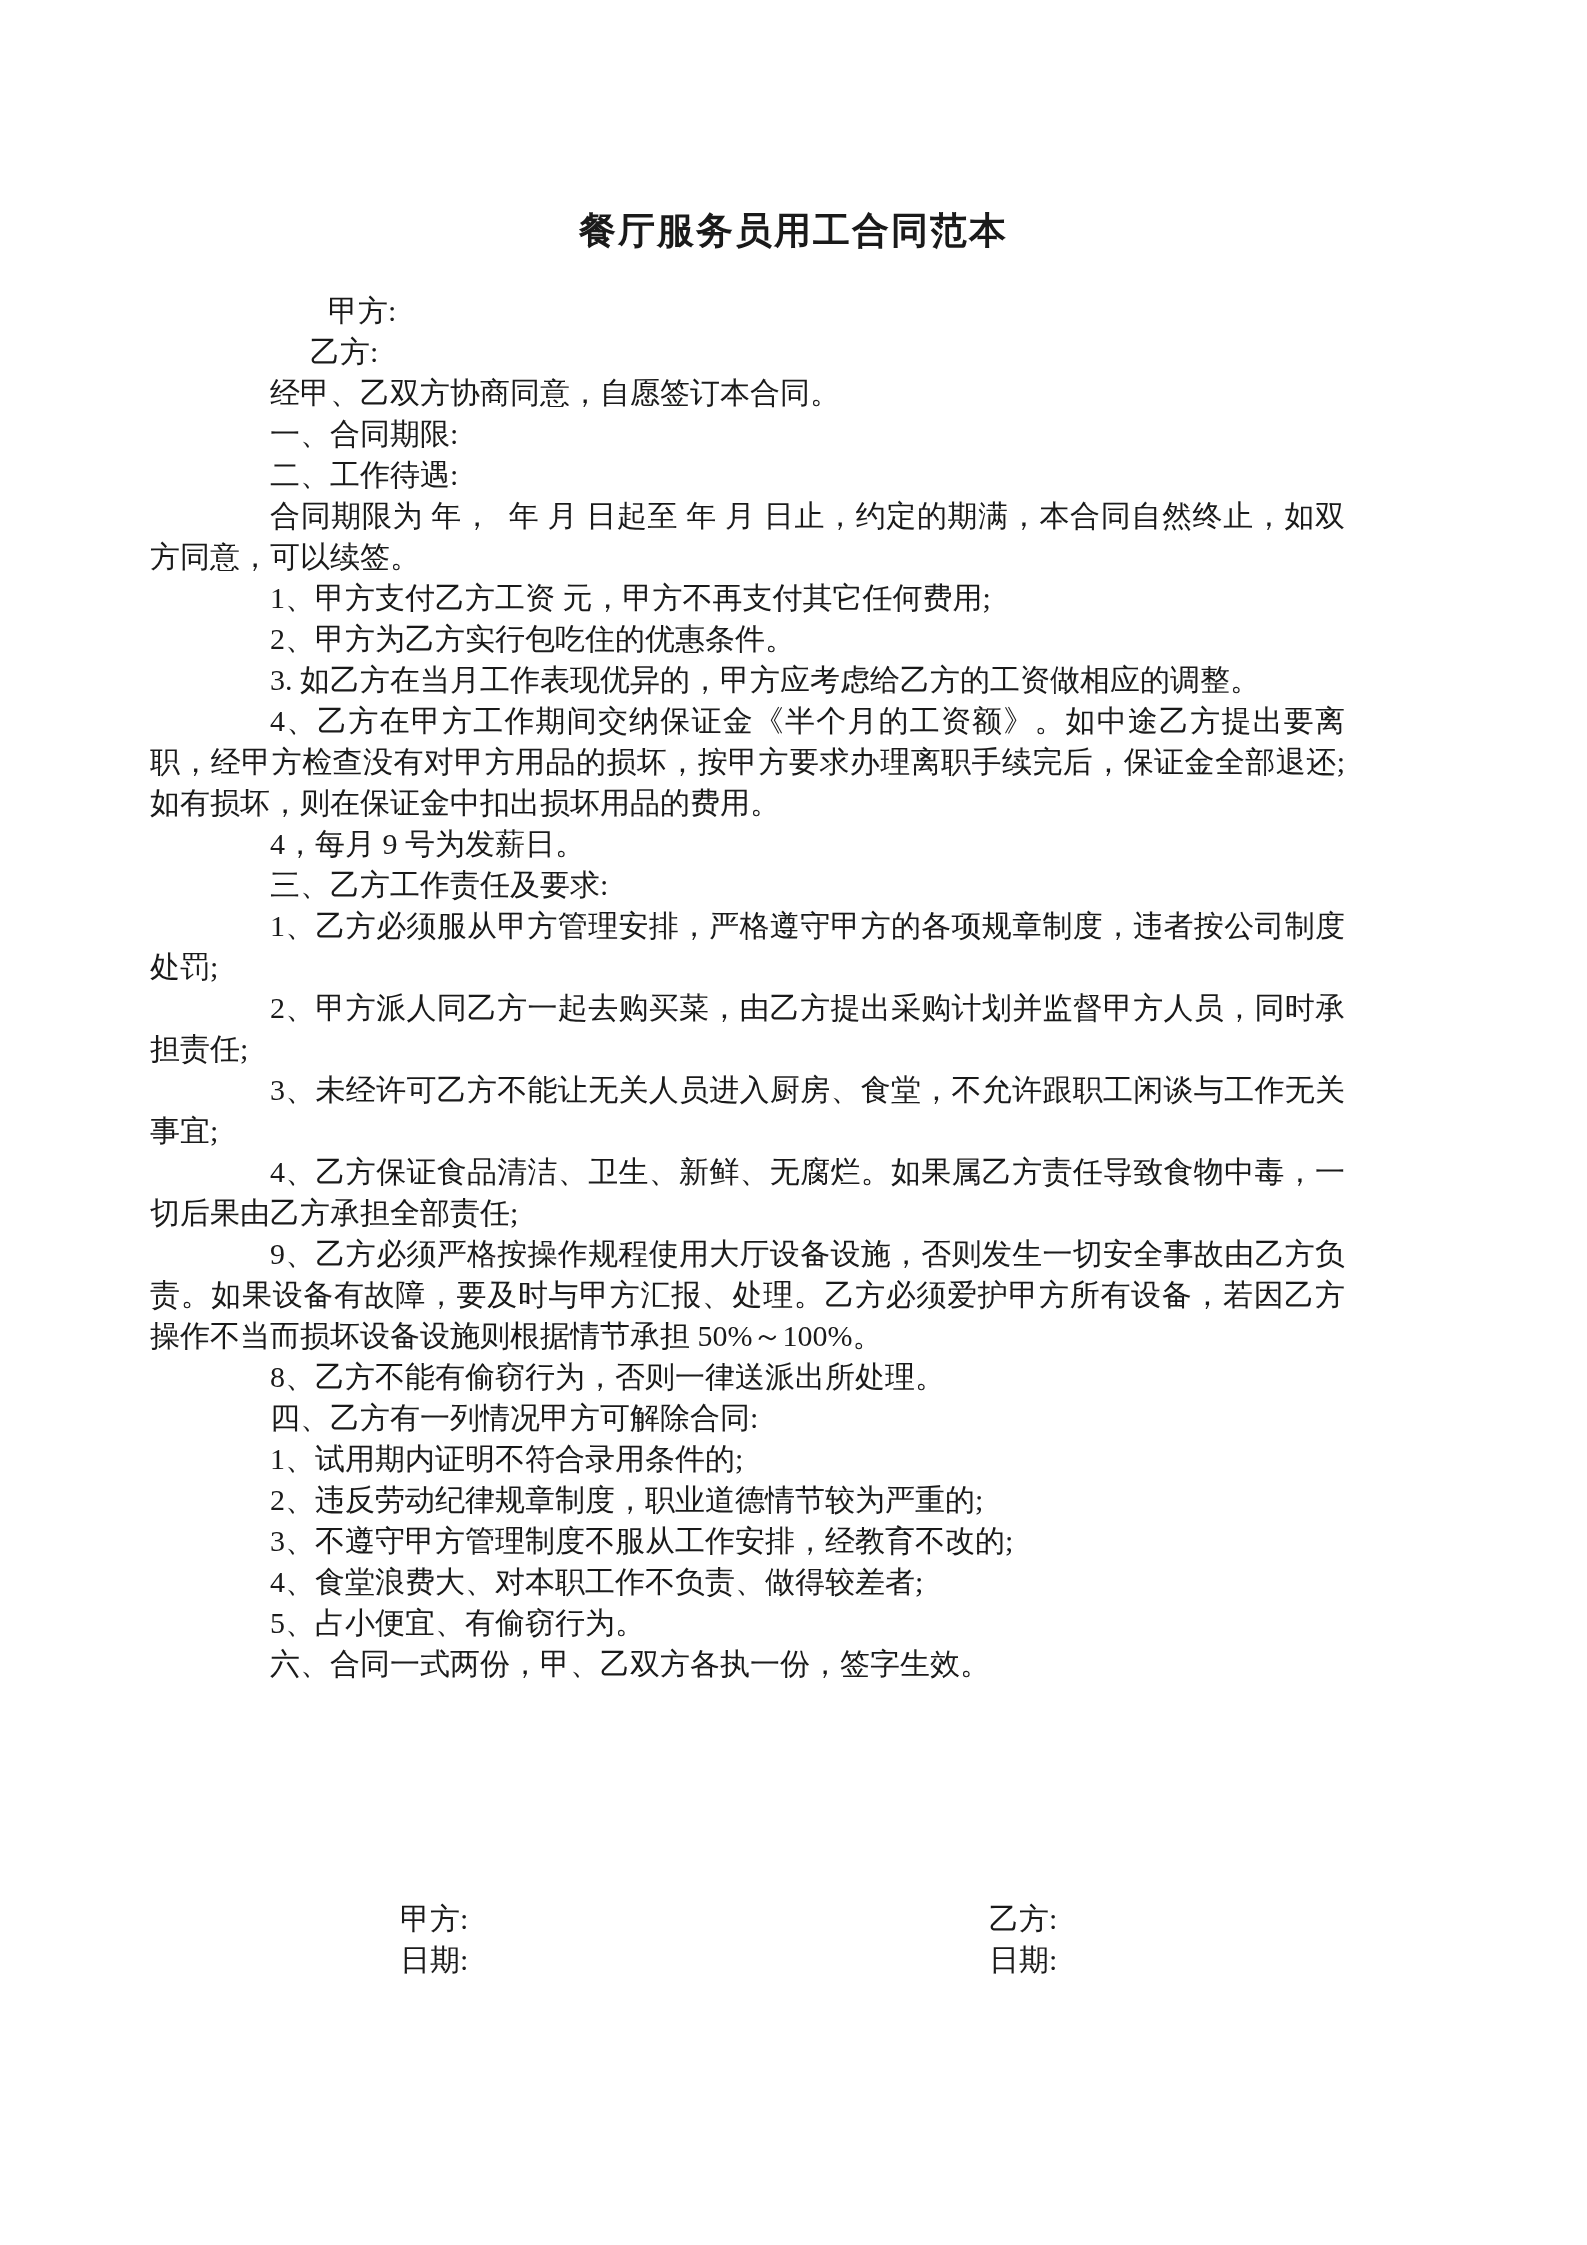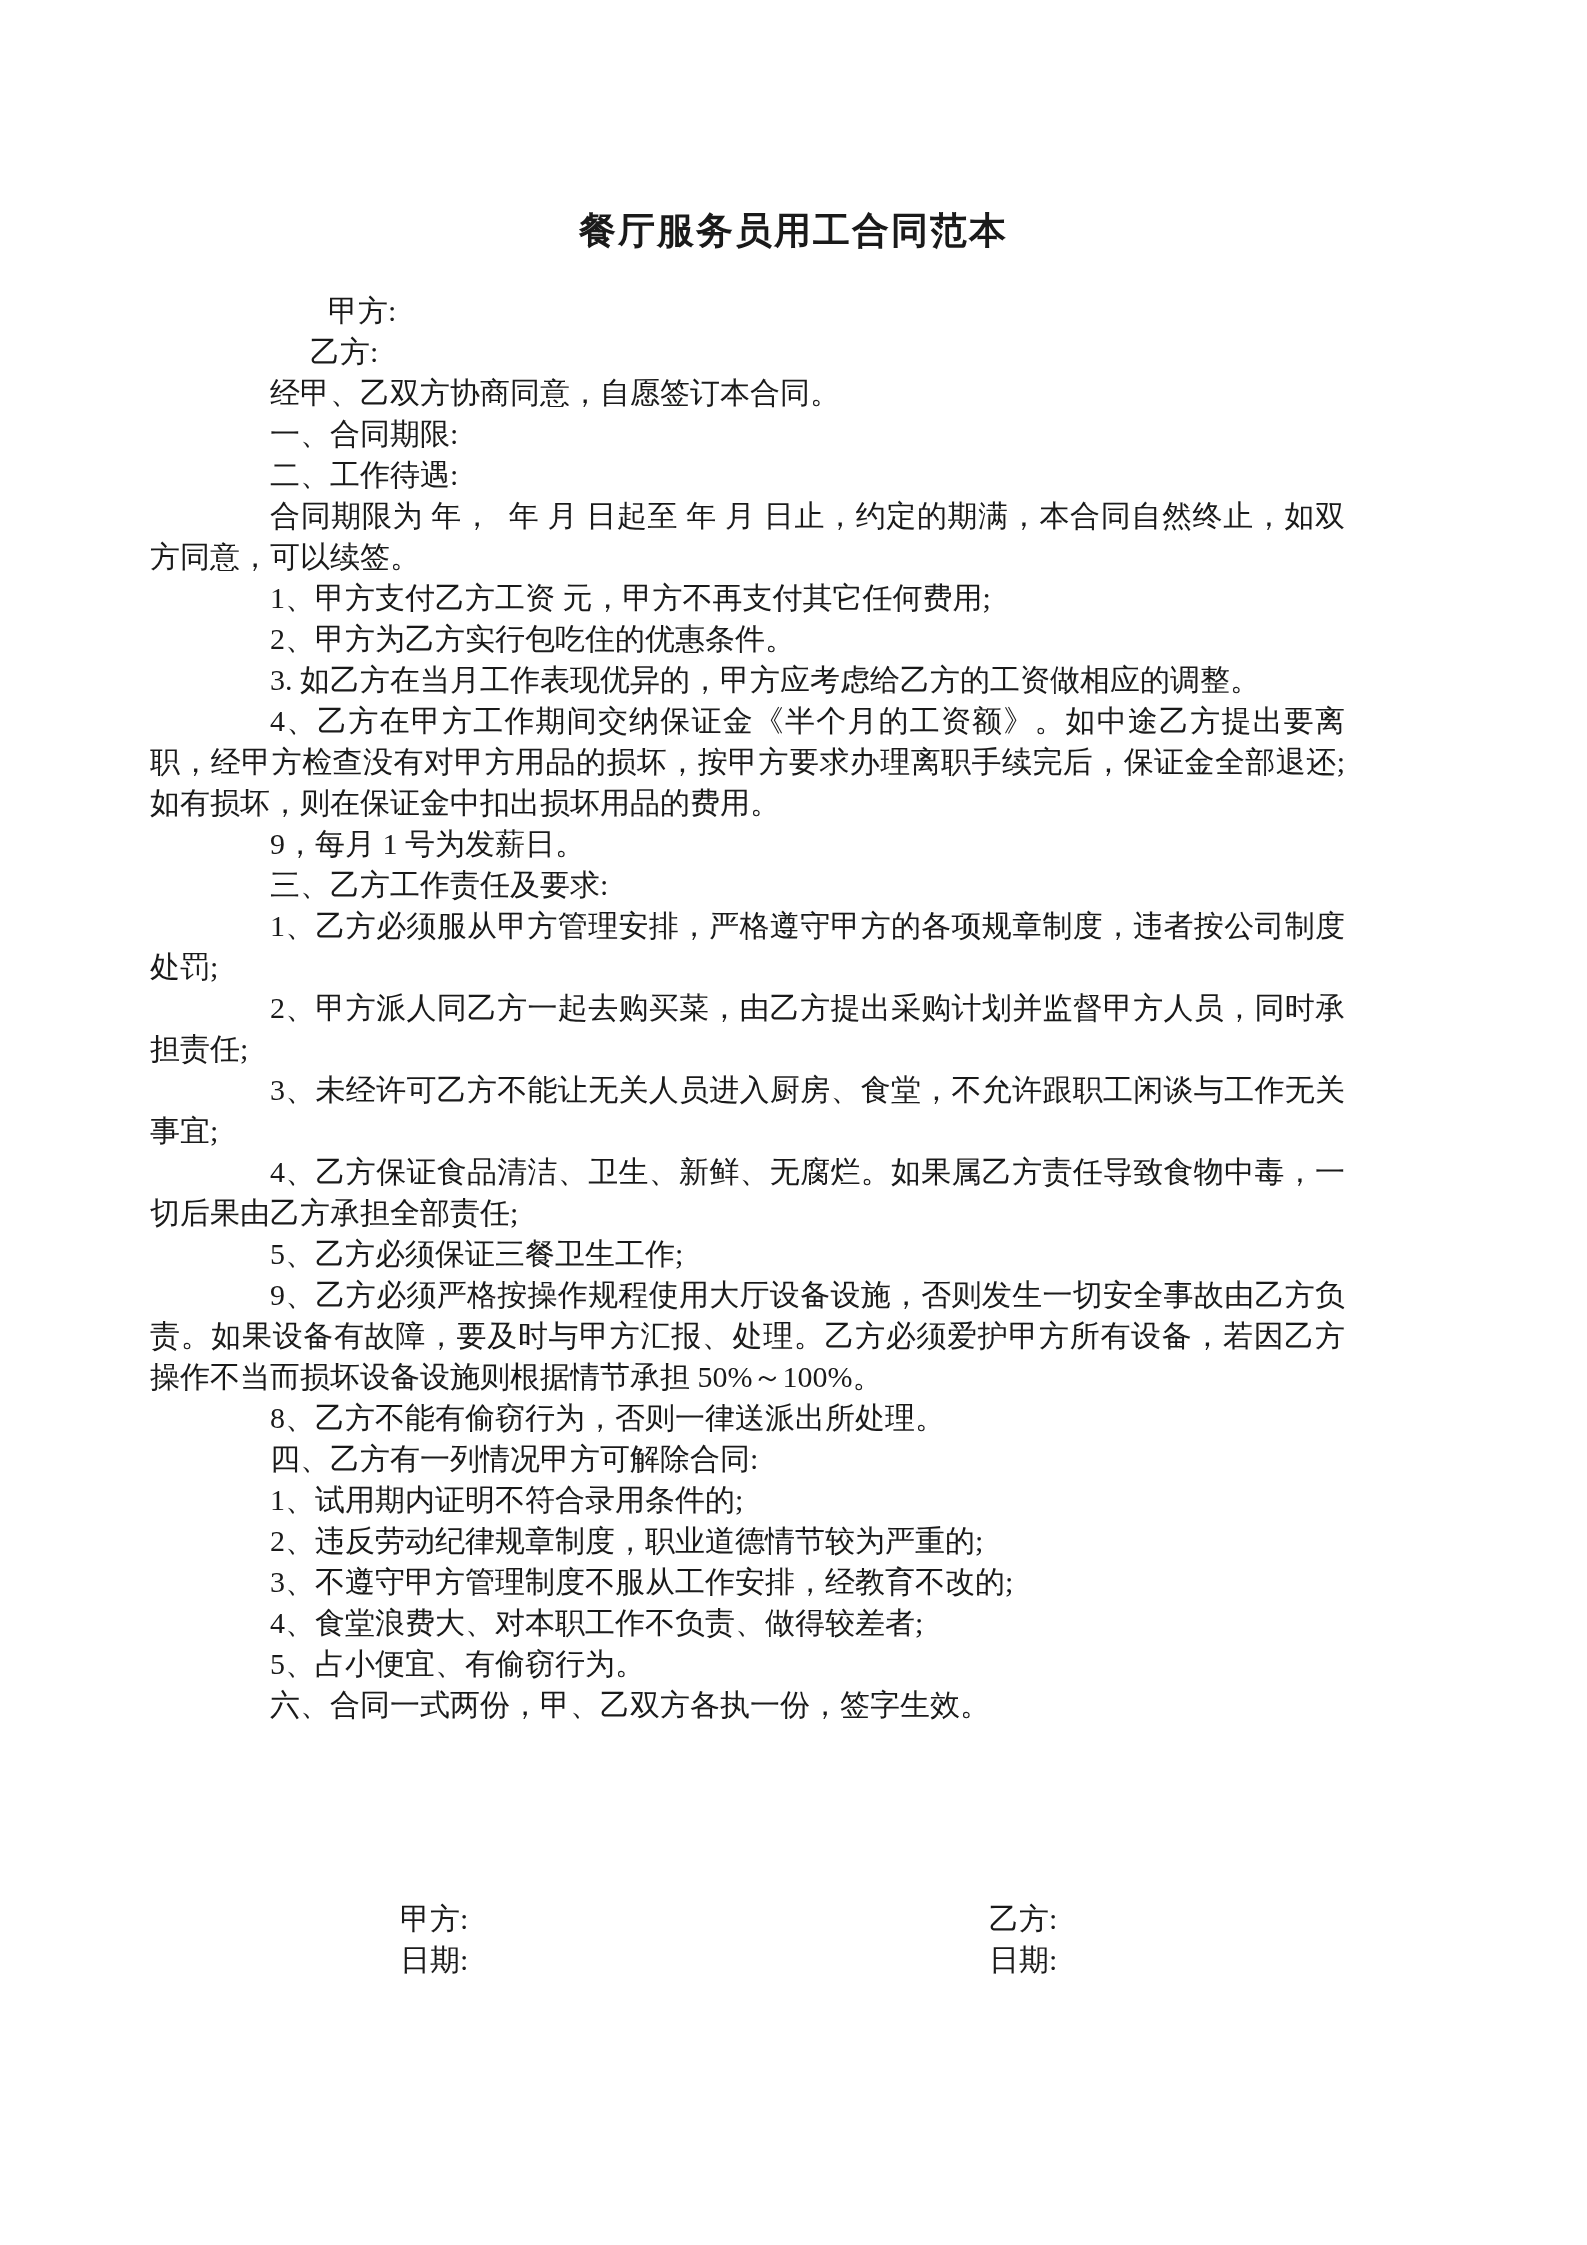--- a/index.html
+++ b/index.html
@@ -64,27 +64,26 @@
       <p class="indent-a">甲方:</p>
       <p class="indent-b">乙方:</p>
       <p>经甲、乙双方协商同意，自愿签订本合同。</p>
       <p>一、合同期限:</p>
       <p>二、工作待遇:</p>
       <p>合同期限为 年，  年 月 日起至 年 月 日止，约定的期满，本合同自然终止，如双方同意，可以续签。</p>
       <p>1、甲方支付乙方工资 元，甲方不再支付其它任何费用;</p>
       <p>2、甲方为乙方实行包吃住的优惠条件。</p>
       <p>3. 如乙方在当月工作表现优异的，甲方应考虑给乙方的工资做相应的调整。</p>
       <p>4、乙方在甲方工作期间交纳保证金《半个月的工资额》。如中途乙方提出要离职，经甲方检查没有对甲方用品的损坏，按甲方要求办理离职手续完后，保证金全部退还;如有损坏，则在保证金中扣出损坏用品的费用。</p>
-      <p>9，每月 1 号为发薪日。</p>
+      <p>4，每月 9 号为发薪日。</p>
       <p>三、乙方工作责任及要求:</p>
       <p>1、乙方必须服从甲方管理安排，严格遵守甲方的各项规章制度，违者按公司制度处罚;</p>
       <p>2、甲方派人同乙方一起去购买菜，由乙方提出采购计划并监督甲方人员，同时承担责任;</p>
       <p>3、未经许可乙方不能让无关人员进入厨房、食堂，不允许跟职工闲谈与工作无关事宜;</p>
       <p>4、乙方保证食品清洁、卫生、新鲜、无腐烂。如果属乙方责任导致食物中毒，一切后果由乙方承担全部责任;</p>
-      <p>5、乙方必须保证三餐卫生工作;</p>
       <p>9、乙方必须严格按操作规程使用大厅设备设施，否则发生一切安全事故由乙方负责。如果设备有故障，要及时与甲方汇报、处理。乙方必须爱护甲方所有设备，若因乙方操作不当而损坏设备设施则根据情节承担 50%～100%。</p>
       <p>8、乙方不能有偷窃行为，否则一律送派出所处理。</p>
       <p>四、乙方有一列情况甲方可解除合同:</p>
       <p>1、试用期内证明不符合录用条件的;</p>
       <p>2、违反劳动纪律规章制度，职业道德情节较为严重的;</p>
       <p>3、不遵守甲方管理制度不服从工作安排，经教育不改的;</p>
       <p>4、食堂浪费大、对本职工作不负责、做得较差者;</p>
       <p>5、占小便宜、有偷窃行为。</p>
       <p>六、合同一式两份，甲、乙双方各执一份，签字生效。</p>
     </div>

